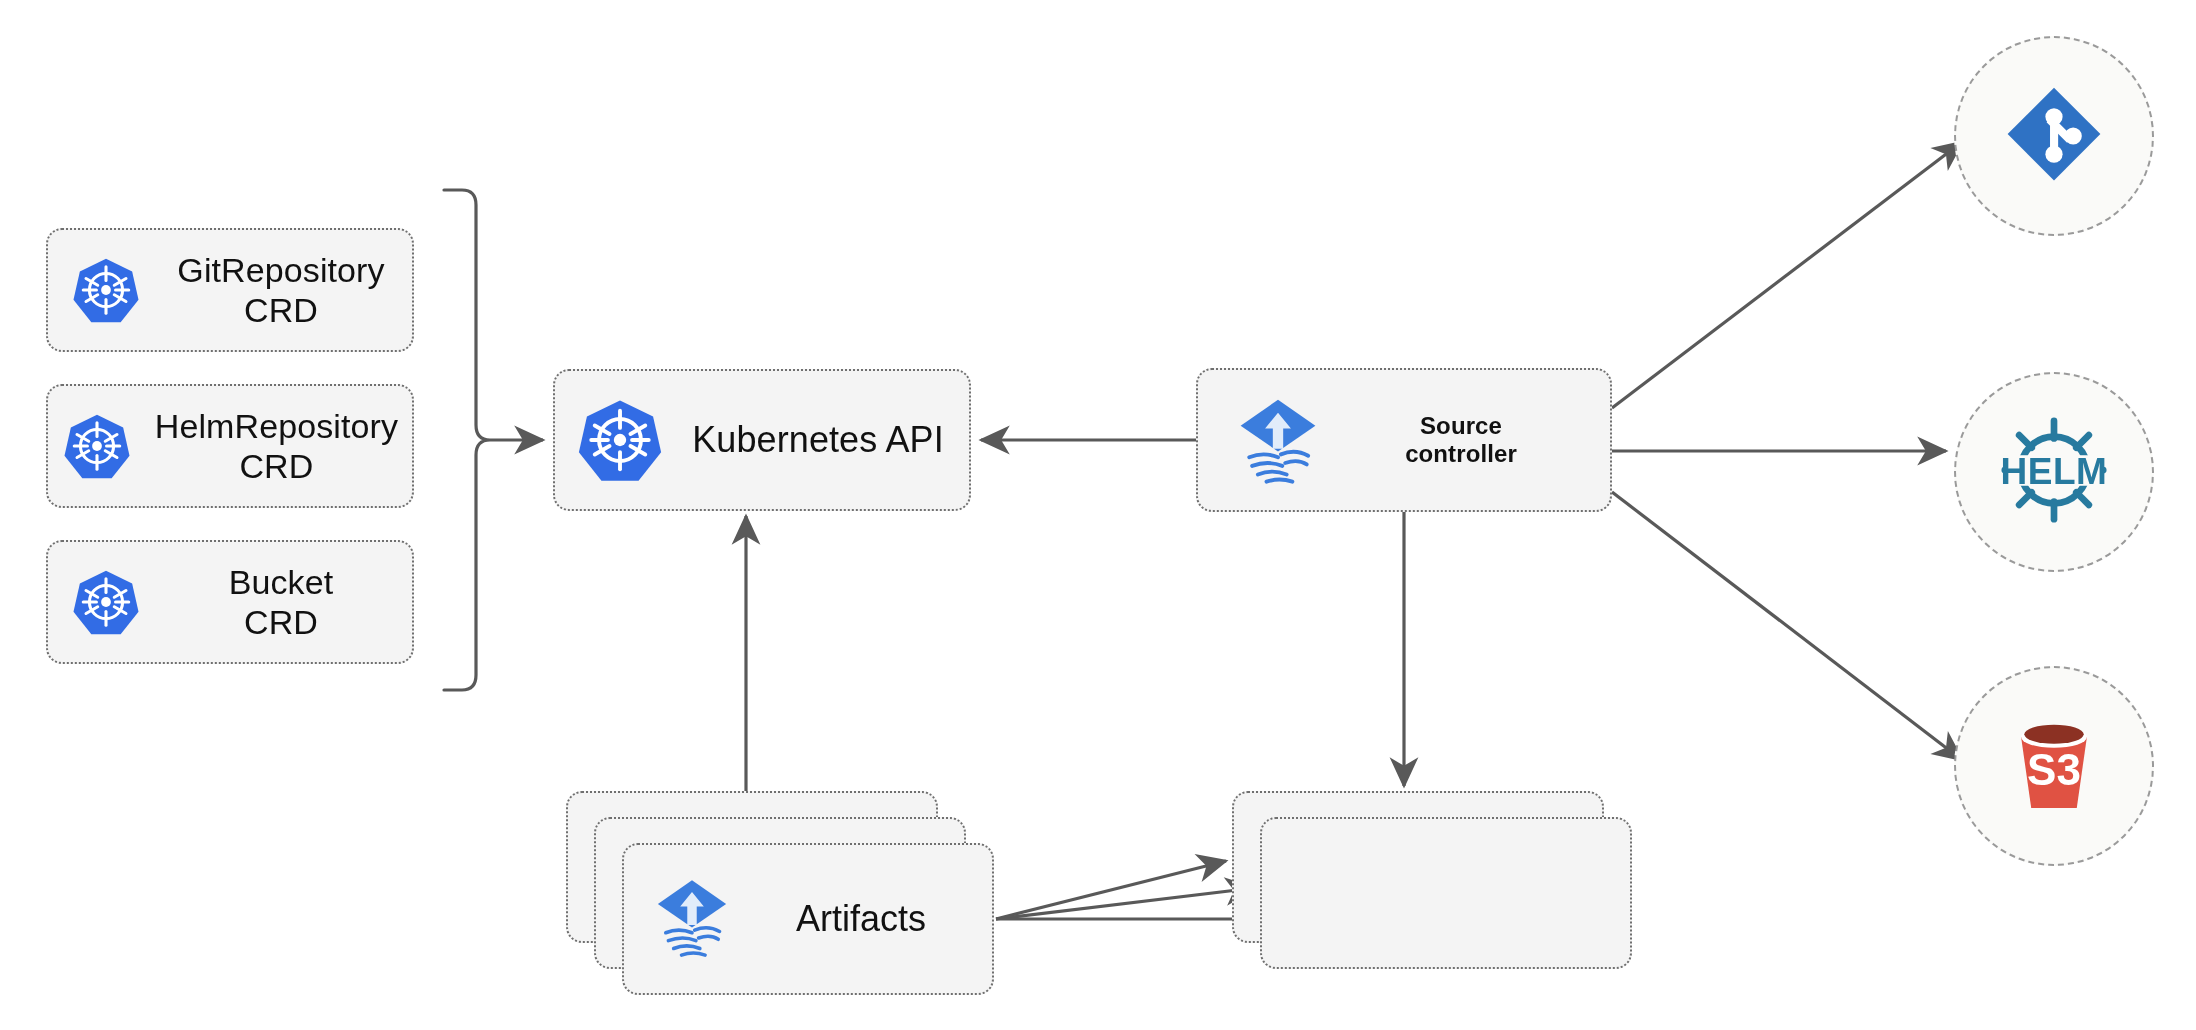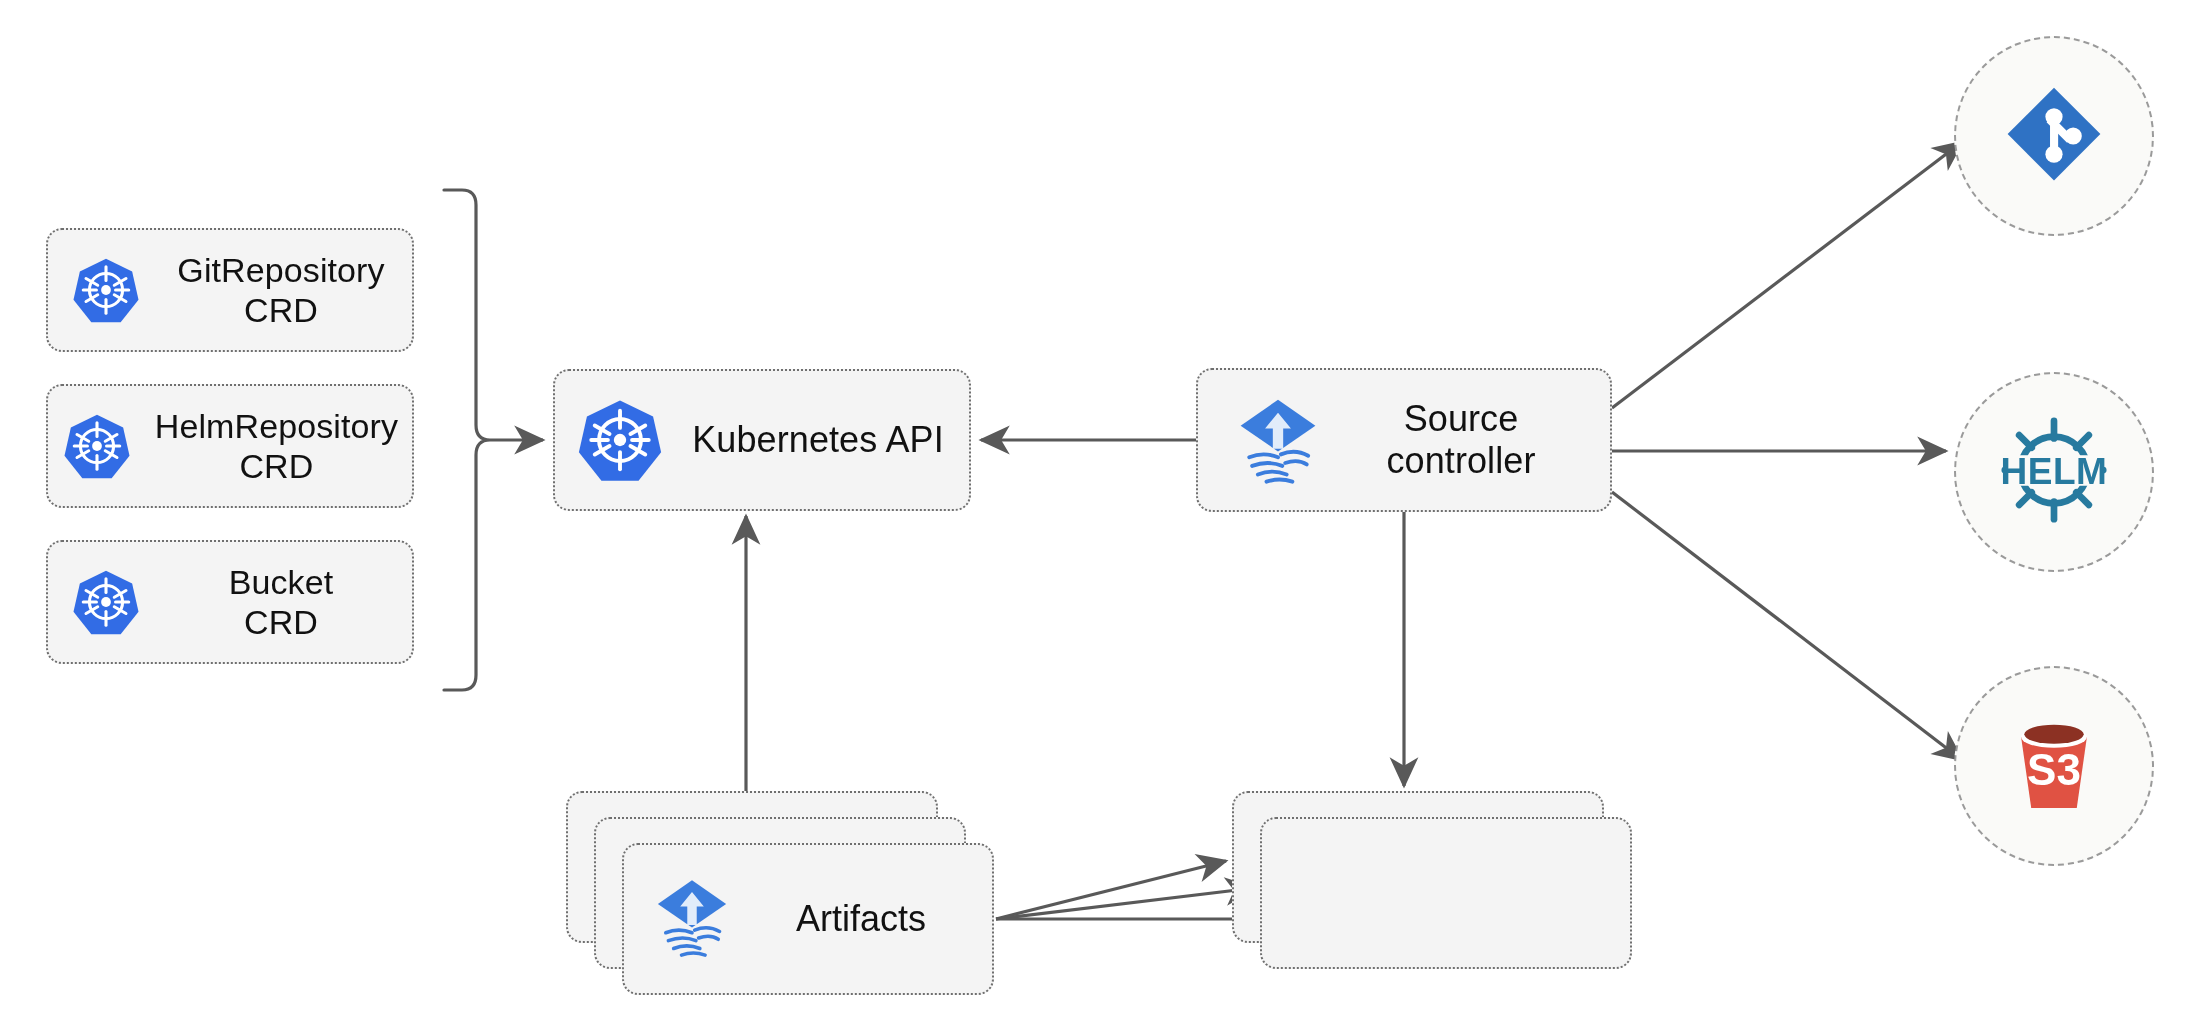--- a/index.html
+++ b/index.html
@@ -82,21 +82,21 @@
   
   #node-source-controller {
     left: 1196px;
     top: 368px;
     width: 416px;
     height: 144px;
     padding-left: 34px;
     padding-right: 24px;
     gap: 12px;
   }
-  #node-source-controller .label { font-size: 36px; }
+  #node-source-controller .label { font-size: 24px; font-weight: bold; }
 
   
   .stack {
     position: absolute;
     z-index: 3;
   }
   .stack .card {
     position: absolute;
     box-sizing: border-box;
     background: #f4f4f4;

